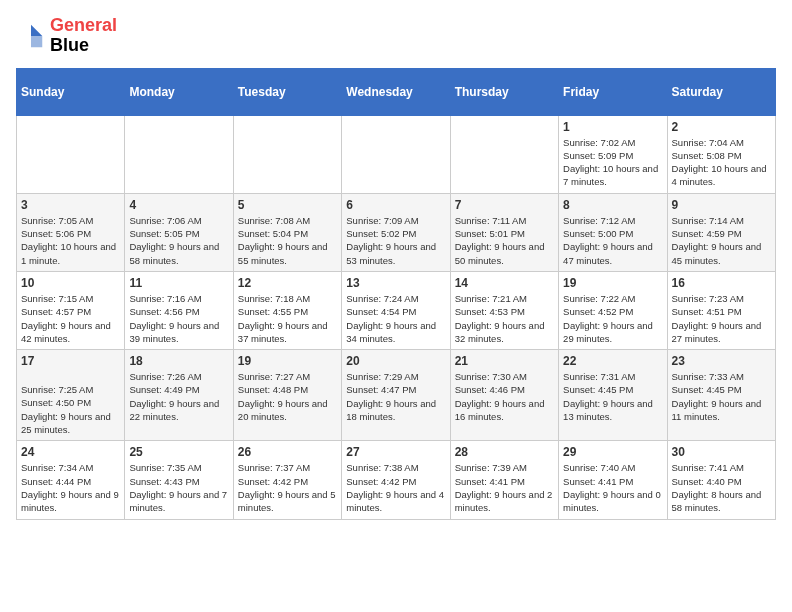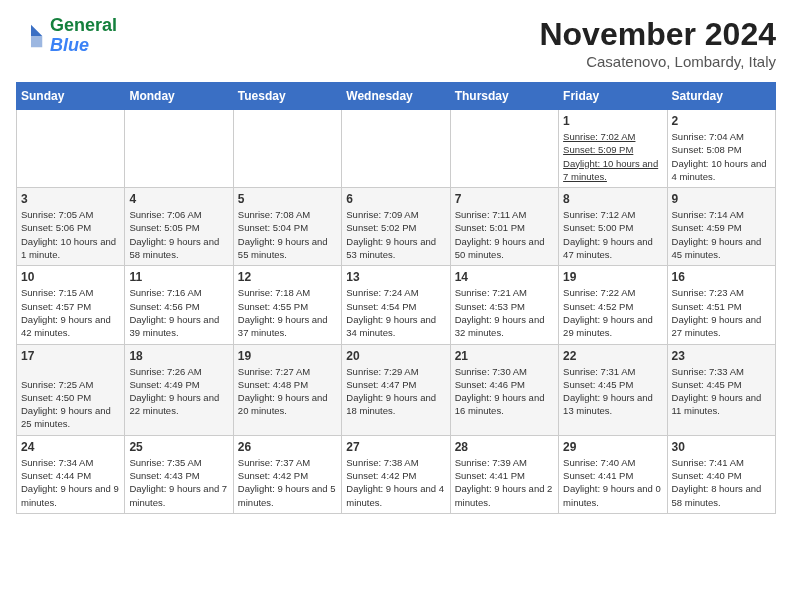--- a/index.html
+++ b/index.html
@@ -19,22 +19,22 @@
     .logo {
       display: flex;
       align-items: center;
       gap: 4px;
     }
     .logo-text {
       font-size: 18px;
       font-weight: bold;
       line-height: 1.1;
     }
-    .logo-text .general { color: #15803d; }
-    .logo-text .blue { color: #3b82f6; font-style: italic; }
+    .logo-text .general { color: #ef4444; }
+    .logo-text .blue { color: #000000; }
     .logo-icon {
       width: 30px;
       height: 30px;
     }
     .title-block {
       text-align: right;
     }
     .month-title {
       font-size: 32px;
       font-weight: bold;
@@ -45,21 +45,21 @@
       color: #555;
     }
     .calendar {
       width: 100%;
       border-collapse: collapse;
     }
     .calendar th {
       background: #3a6fc4;
       color: #fff;
       font-size: 12px;
-      padding: 6px 4px;
+      padding: 16px 4px;
       text-align: left;
       border: 1px solid #3a6fc4;
     }
     .calendar td {
       border: 1px solid #ccc;
       vertical-align: top;
       padding: 4px;
       font-size: 10px;
       color: #333;
       width: calc(100% / 7);
@@ -90,24 +90,20 @@
   <div class="logo">
     <svg class="logo-icon" viewBox="0 0 40 40">
       <polygon points="20,5 35,20 20,20" fill="#3a6fc4"></polygon>
       <polygon points="20,20 35,20 35,35 20,35" fill="#3a6fc4" opacity="0.5"></polygon>
     </svg>
     <div class="logo-text">
       <span class="general">General</span><br>
       <span class="blue">Blue</span>
     </div>
   </div>
-  <div class="title-block">
-    <div class="month-title">November 2024</div>
-    <div class="location">Casatenovo, Lombardy, Italy</div>
-  </div>
 </div>
 
 <table class="calendar">
   <thead>
     <tr>
     <th>Sunday</th>
         <th>Monday</th>
         <th>Tuesday</th>
         <th>Wednesday</th>
         <th>Thursday</th>
@@ -117,21 +113,21 @@
   </thead>
   <tbody id="calendar-body">
   <tr>
         <td class="empty-cell"></td>
         <td class="empty-cell"></td>
         <td class="empty-cell"></td>
         <td class="empty-cell"></td>
         <td class="empty-cell"></td>
         <td>
           <div class="day-number">1</div>
-          <div class="day-info" style="white-space: pre-line; text-decoration: underline;">Sunrise: 7:02 AM
+          <div class="day-info" style="white-space: pre-line;">Sunrise: 7:02 AM
 Sunset: 5:09 PM
 Daylight: 10 hours and 7 minutes.</div>
         </td>
         <td>
           <div class="day-number">2</div>
           <div class="day-info" style="white-space: pre-line;">Sunrise: 7:04 AM
 Sunset: 5:08 PM
 Daylight: 10 hours and 4 minutes.</div>
         </td>
       </tr>

